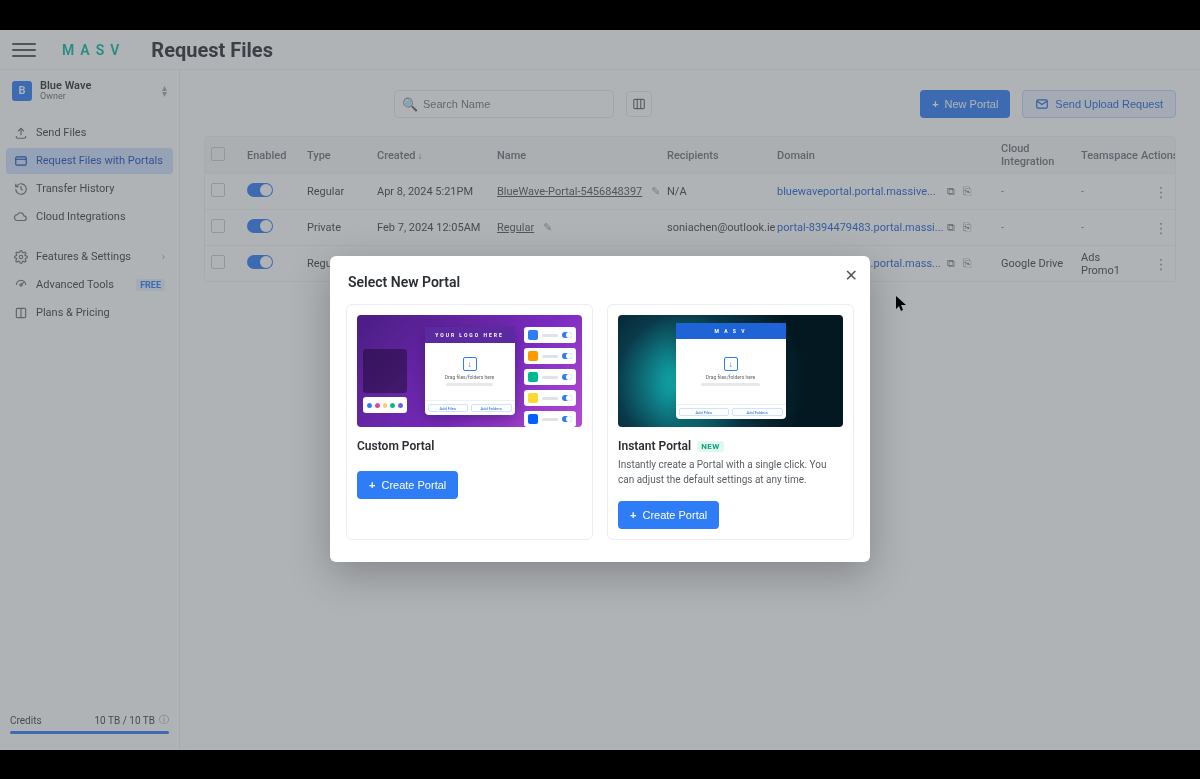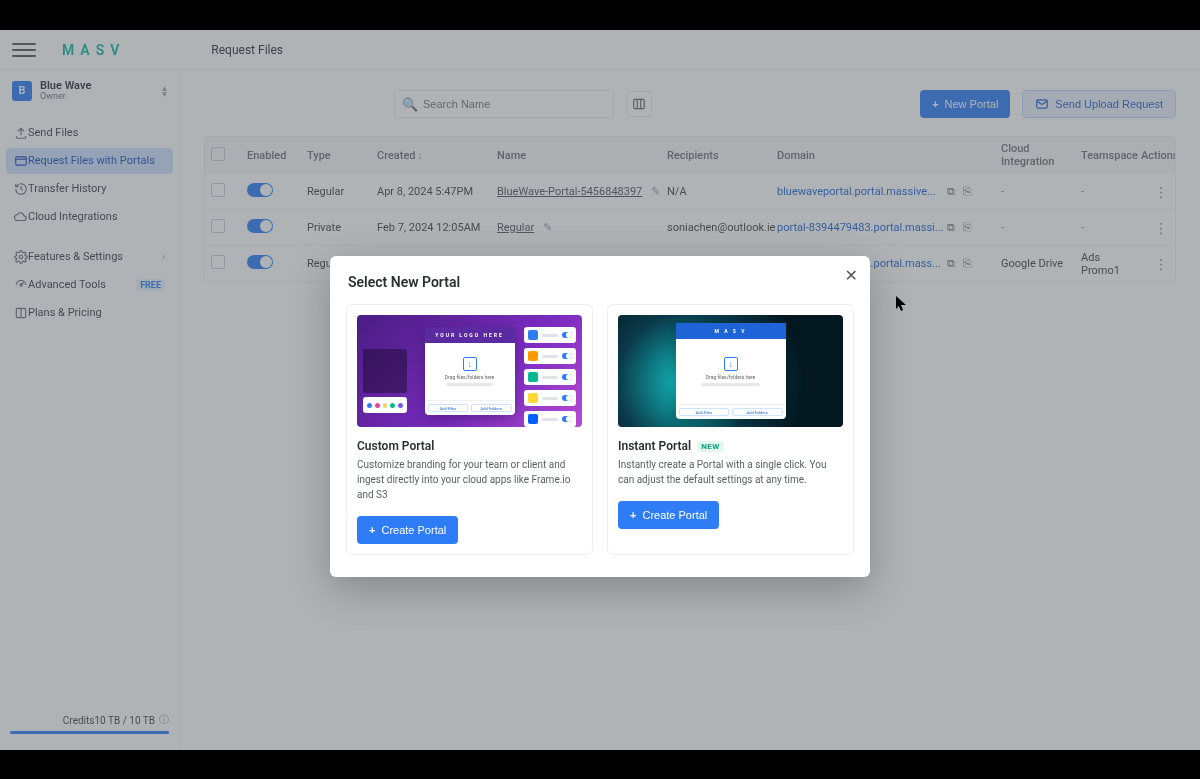--- a/index.html
+++ b/index.html
@@ -17,39 +17,39 @@
   html,body{margin:0;padding:0;height:100%;font-family:-apple-system,BlinkMacSystemFont,"Segoe UI",Roboto,Arial,sans-serif;color:var(--text);}
   body{width:1200px;height:779px;overflow:hidden;background:#fff;}
   .black-bar{background:var(--bar-bg);width:100%}
   .top-bar{height:30px}
   .bottom-bar{height:29px;position:absolute;bottom:0;left:0;right:0}
   .app{position:absolute;top:30px;left:0;right:0;bottom:29px;display:flex;flex-direction:column;background:#fff;}
   .topbar{height:40px;display:flex;align-items:center;padding:0 12px;gap:26px;border-bottom:1px solid #f0f0f0;}
   .menu-btn{width:24px;height:24px;display:flex;flex-direction:column;justify-content:center;gap:4px;cursor:pointer}
   .menu-btn span{display:block;height:2px;background:#555;width:100%;border-radius:1px}
   .logo{font-weight:600;letter-spacing:6px;font-size:14px;color:var(--teal)}
-  .page-title{font-size:12px;font-weight:400;margin-left:60px}
+  .page-title{font-size:20px;font-weight:700;}
   .body{flex:1;display:flex;overflow:hidden}
   
   .sidebar{width:180px;border-right:1px solid #f0f0f0;display:flex;flex-direction:column;padding:6px;gap:2px;}
   .workspace{display:flex;align-items:center;gap:8px;padding:4px 6px;border-radius:4px}
   .ws-avatar{width:20px;height:20px;border-radius:3px;background:#2e7cf6;color:#fff;font-size:11px;font-weight:600;display:flex;align-items:center;justify-content:center}
   .ws-meta{display:flex;flex-direction:column;line-height:1.1}
   .ws-name{font-size:11px;font-weight:600}
   .ws-role{font-size:9px;color:var(--muted)}
   .ws-chev{margin-left:auto;color:#aaa;font-size:10px;line-height:.6}
-  .side-item{display:flex;align-items:center;padding:6px 8px;font-size:11px;border-radius:4px;color:#3c3f42;cursor:pointer}
+  .side-item{display:flex;align-items:center;gap:8px;padding:6px 8px;font-size:11px;border-radius:4px;color:#3c3f42;cursor:pointer}
   .side-item.active{background:var(--sidebar-active);color:#1f4dbf}
   .side-item .icon{width:14px;height:14px;display:inline-flex;align-items:center;justify-content:center;color:#6d7278}
   .side-item.active .icon{color:#1f4dbf}
   .side-item .chev-right{margin-left:auto;color:#aaa}
   .side-sep{height:10px}
   .badge-free{margin-left:auto;font-size:9px;font-weight:700;color:#2e7cf6;background:#e6f0ff;padding:1px 4px;border-radius:3px}
   .credits{margin-top:auto;padding:6px 4px 10px}
-  .credits-row{display:flex;align-items:center;justify-content:flex-end;font-size:10px;color:#444;margin-bottom:4px}
+  .credits-row{display:flex;align-items:center;justify-content:space-between;font-size:10px;color:#444;margin-bottom:4px}
   .credits-val{display:flex;align-items:center;gap:4px;color:#444}
   .credits-bar{height:3px;background:#e5e7eb;border-radius:2px;position:relative}
   .credits-bar::before{content:"";position:absolute;inset:0;background:var(--accent);border-radius:2px}
   
   .main{flex:1;display:flex;flex-direction:column;overflow:hidden;padding:20px 24px 0 24px}
   .toolbar{display:flex;align-items:center;gap:12px;margin-left:190px}
   .search{position:relative;display:flex;align-items:center}
   .search input{width:220px;height:28px;border:1px solid var(--line);border-radius:4px;padding:0 8px 0 28px;font-size:11px;color:#555;background:#fff}
   .search .sicon{position:absolute;left:8px;color:#888;font-size:13px}
   .col-toggle{width:26px;height:26px;border:1px solid var(--line);border-radius:4px;display:flex;align-items:center;justify-content:center;color:#666;font-size:13px}
@@ -268,21 +268,21 @@
           <span></span>
           <span>Cloud Integration</span>
           <span>Teamspace</span>
           <span>Actions</span>
         </div>
 
         <div class="t-row">
           <span><span class="chk"></span></span>
           <span><span class="toggle"></span></span>
           <span>Regular</span>
-          <span>Apr 8, 2024 5:47PM</span>
+          <span>Apr 8, 2024 5:21PM</span>
           <span class="name-cell">
               <a class="link under" href="#">BlueWave-Portal-5456848397</a>
               <span class="pencil">✎</span>
             </span>
           <span>N/A</span>
           <span class="domain-cell">
               <a class="link" href="#">bluewaveportal.portal.massive...</a>
             </span>
           <span class="domain-cell">
               <span class="ext-icon">⧉</span>
@@ -394,21 +394,20 @@
               <div class="chip">
                   <span class="ci" style="background:#0061ff"></span>
                   <span class="lbl"></span>
                   <span class="sw"></span>
                 </div>
             </div>
           </div>
           <div class="card-title">
             <h3>Custom Portal</h3>
           </div>
-          <p>Customize branding for your team or client and ingest directly into your cloud apps like Frame.io and S3</p>
           <div class="actions">
             <button class="btn btn-primary">
               <span class="plus">+</span>
               <span>Create Portal</span>
             </button>
           </div>
         </div>
 
         <div class="card">
           <div class="thumb instant">

